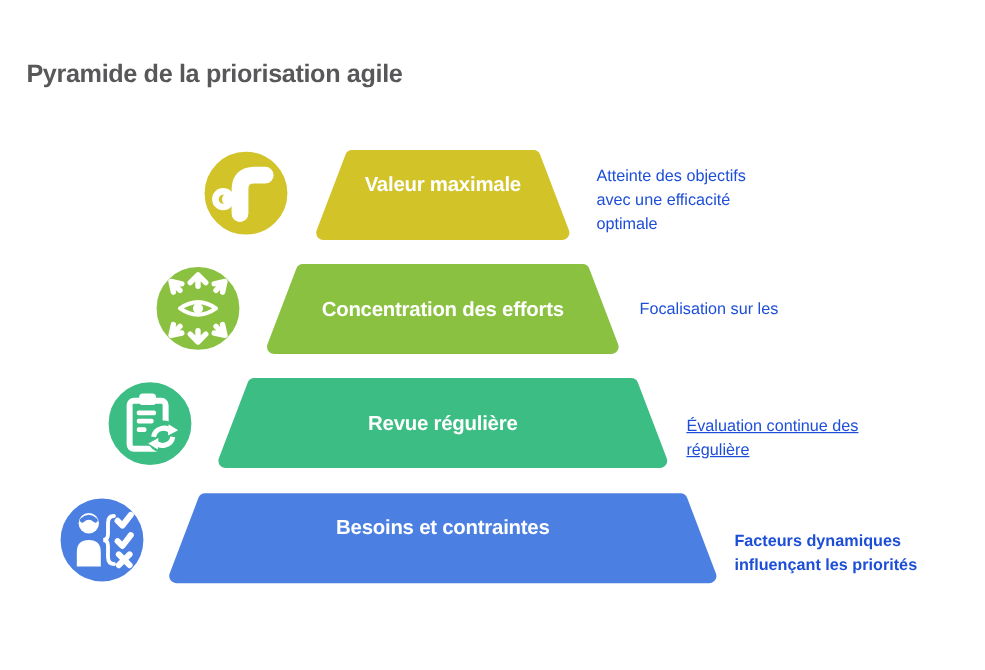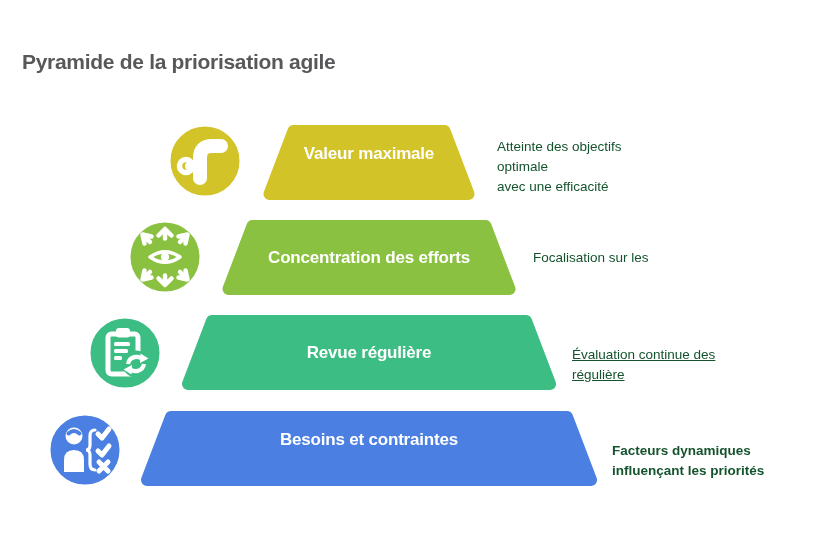--- a/index.html
+++ b/index.html
@@ -29,21 +29,21 @@
     font-size:17px;
     letter-spacing:-0.2px;
     text-align:center;
   }
   .lvl1-label{left:261px;top:125px;width:216px;height:57px;}
   .lvl2-label{left:220px;top:220px;width:298px;height:75px;}
   .lvl3-label{left:180px;top:315px;width:378px;height:75px;}
   .lvl4-label{left:139px;top:411px;width:460px;height:58px;}
   .description{
     position:absolute;
-    color:#14532d;
+    color:#1d4ed8;
     font-size:13.5px;
     line-height:20px;
     white-space:nowrap;
   }
   .desc1{left:497px;top:137px;}
   .desc2{left:533px;top:248px;}
   .desc3{left:572px;top:345px;text-decoration:underline;}
   .desc4{left:612px;top:441px;font-weight:bold;}
 </style>
 </head>
@@ -120,22 +120,22 @@
     </g>
   </svg>
 
   <div class="level-label lvl1-label">Valeur maximale</div>
   <div class="level-label lvl2-label">Concentration des efforts</div>
   <div class="level-label lvl3-label">Revue régulière</div>
   <div class="level-label lvl4-label">Besoins et contraintes</div>
 
   <div class="description desc1">
     <div>Atteinte des objectifs</div>
+    <div>avec une efficacité</div>
     <div>optimale</div>
-    <div>avec une efficacité</div>
   </div>
   <div class="description desc2">
     <div>Focalisation sur les</div>
   </div>
   <div class="description desc3">
     <div>Évaluation continue des</div>
     <div>régulière</div>
   </div>
   <div class="description desc4">
     <div>Facteurs dynamiques</div>

